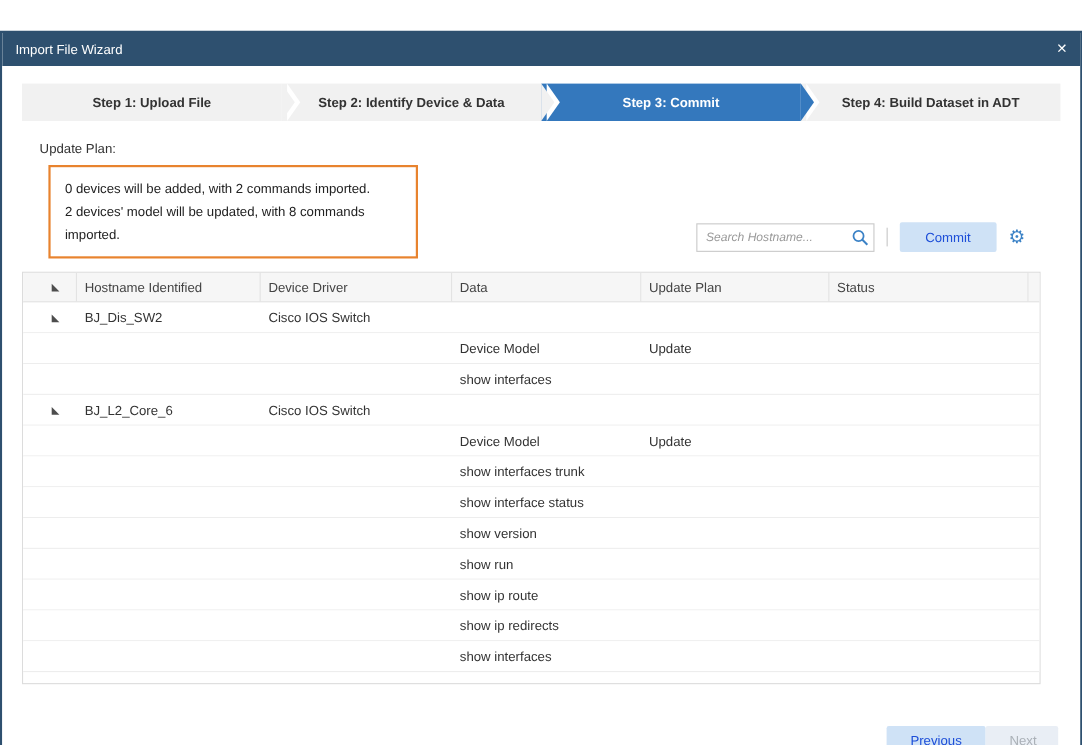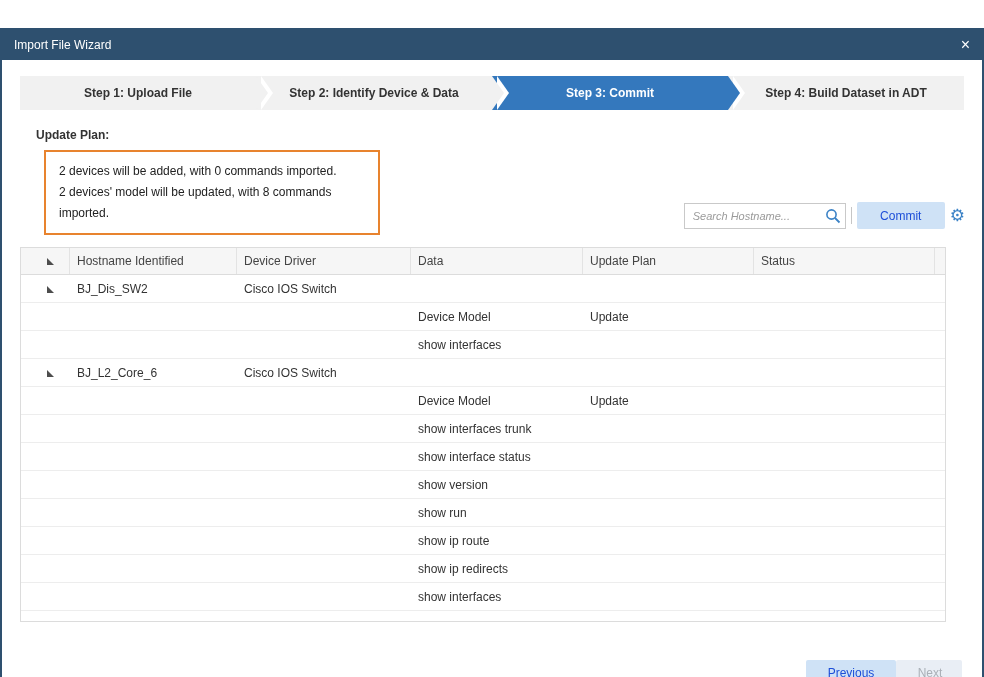--- a/index.html
+++ b/index.html
@@ -21,26 +21,26 @@
   .step::before{content:"";position:absolute;left:calc(100% + 5px);top:0;width:0;height:0;
         border-top:17px solid transparent;border-bottom:17px solid transparent;
         border-left:12px solid #fff;z-index:1;}
   .step.active{background:#3478bd;color:#fff;}
   .step.active::after{border-left-color:#3478bd;}
   .step.last::after,.step.last::before{display:none;}
   .step:nth-child(1){z-index:8}.step:nth-child(2){z-index:6}
   .step:nth-child(3){z-index:4}.step:nth-child(4){z-index:2}
 
   
-  .update-plan-label{position:absolute;left:34px;top:68px;font-size:12px;color:#333;font-weight:bold;}
+  .update-plan-label{position:absolute;left:34px;top:68px;font-size:12px;color:#333;}
   .plan-box{position:absolute;left:42px;top:90px;width:336px;box-sizing:border-box;
             border:2px solid #e8832e;padding:9px 13px;font-size:12px;color:#222;line-height:21px;background:#fff;}
 
   
-  .toolbar{position:absolute;top:142px;right:17px;display:flex;align-items:center;gap:5px;height:27px;}
+  .toolbar{position:absolute;top:142px;right:50px;display:flex;align-items:center;gap:11px;height:27px;}
   .search-wrap{position:relative;width:162px;height:26px;}
   .search{width:100%;height:100%;box-sizing:border-box;border:1px solid #c9c9c9;padding:0 26px 0 8px;
           font-size:11px;color:#333;font-family:"Liberation Sans",sans-serif;outline:none;}
   .search::placeholder{color:#9a9a9a;font-style:italic;}
   .search-icon{position:absolute;right:5px;top:5px;width:16px;height:16px;cursor:pointer;}
   .vdiv{width:1px;height:17px;background:#c6c6c6;}
   .btn{height:27px;border:none;background:#cfe2f6;color:#1d4ed8;font-size:12px;border-radius:2px;
        font-family:"Liberation Sans",sans-serif;cursor:pointer;}
   .btn-commit{width:88px;}
   .gear{font-size:17px;color:#3b82c6;line-height:1;cursor:pointer;user-select:none;}
@@ -87,21 +87,21 @@
         <span>Step 3: Commit</span>
       </div>
       <div class="step last">
         <span>Step 4: Build Dataset in ADT</span>
       </div>
     </div>
 
     <div class="update-plan-label">Update Plan:</div>
 
     <div class="plan-box">
-      <div>2 devices will be added, with 0 commands imported.</div>
+      <div>0 devices will be added, with 2 commands imported.</div>
       <div>2 devices' model will be updated, with 8 commands imported.</div>
     </div>
 
     <div class="toolbar">
       <div class="search-wrap">
         <input class="search" type="text" placeholder="Search Hostname..." style="">
         <span class="search-icon">
           <svg width="16" height="16" viewBox="0 0 16 16">
             <circle cx="6.5" cy="6.5" r="4.6" fill="none" stroke="#3b82c6" stroke-width="1.6"></circle>
             <line x1="10" y1="10" x2="14.5" y2="14.5" stroke="#3b82c6" stroke-width="1.8"></line>

